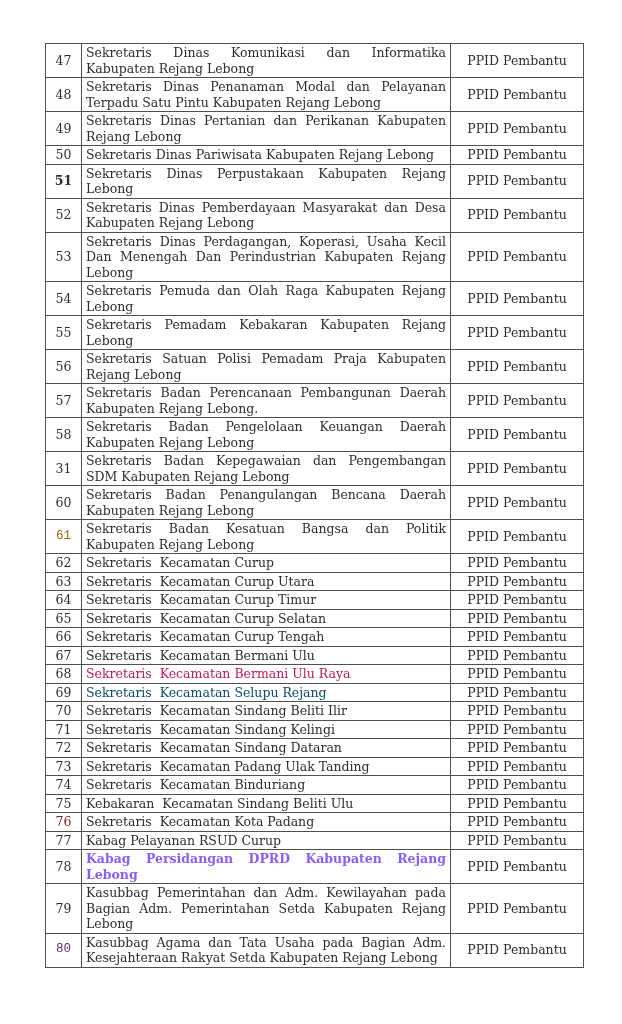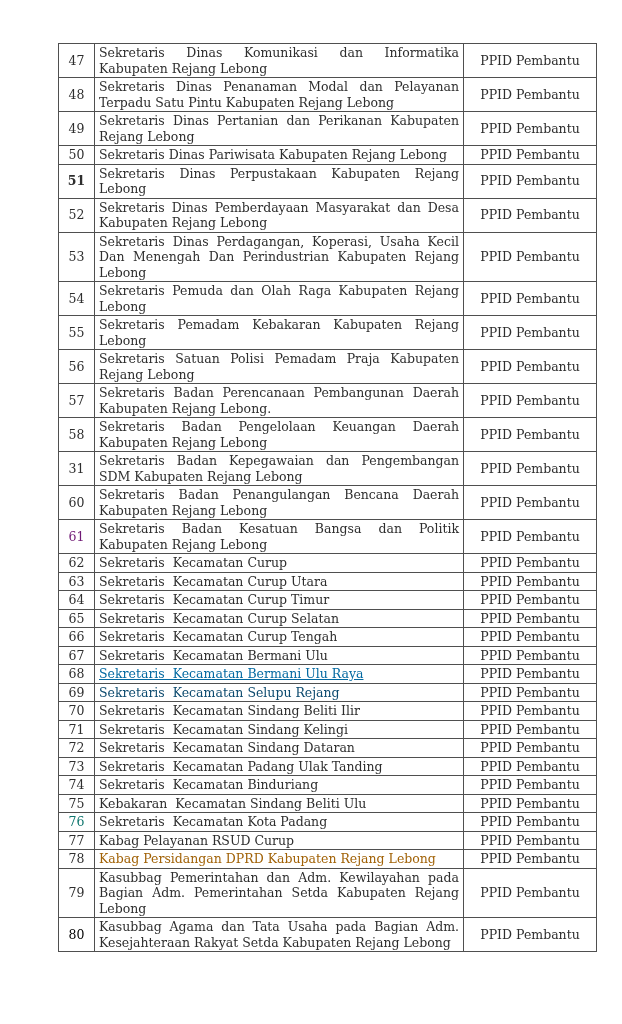--- a/index.html
+++ b/index.html
@@ -11,21 +11,21 @@
     position: relative;
     width: 622px;
     height: 1024px;
     background: #ffffff;
     overflow: hidden;
     font-family: "DejaVu Serif", "Liberation Serif", serif;
     color: #2e2e2e;
   }
   table.assign-table {
     position: absolute;
-    left: 58px;
+    left: 45px;
     top: 43px;
     width: 511px;
     border-collapse: collapse;
     table-layout: fixed;
     border-radius: 23px;
   }
   table.assign-table td {
     border: 1px solid #4f4f4f;
     font-size: 12.5px;
     line-height: 15.5px;
@@ -134,21 +134,21 @@
     <td class="c-desig" style="border-color: rgb(79, 79, 79); color: rgb(46, 46, 46);">PPID Pembantu</td>
   </tr>
 
   <tr>
     <td class="c-no" style="border-color: rgb(79, 79, 79); color: rgb(46, 46, 46);">60</td>
     <td class="c-desc" style="border-color: rgb(79, 79, 79); color: rgb(46, 46, 46);">Sekretaris Badan Penangulangan Bencana Daerah Kabupaten Rejang Lebong</td>
     <td class="c-desig" style="border-color: rgb(79, 79, 79); color: rgb(46, 46, 46);">PPID Pembantu</td>
   </tr>
 
   <tr>
-    <td class="c-no" style="border-color: rgb(79, 79, 79); color: #701a75;">61</td>
+    <td class="c-no" style="border-color: rgb(79, 79, 79); color: #a16207; font-family: Liberation Mono, monospace;">61</td>
     <td class="c-desc" style="border-color: rgb(79, 79, 79); color: rgb(46, 46, 46);">Sekretaris Badan Kesatuan Bangsa dan Politik Kabupaten Rejang Lebong</td>
     <td class="c-desig" style="border-color: rgb(79, 79, 79); color: rgb(46, 46, 46);">PPID Pembantu</td>
   </tr>
 
   <tr>
     <td class="c-no" style="border-color: rgb(79, 79, 79); color: rgb(46, 46, 46);">62</td>
     <td class="c-desc" style="border-color: rgb(79, 79, 79); color: rgb(46, 46, 46);">Sekretaris  Kecamatan Curup</td>
     <td class="c-desig" style="border-color: rgb(79, 79, 79); color: rgb(46, 46, 46);">PPID Pembantu</td>
   </tr>
 
@@ -177,21 +177,21 @@
   </tr>
 
   <tr>
     <td class="c-no" style="border-color: rgb(79, 79, 79); color: rgb(46, 46, 46);">67</td>
     <td class="c-desc" style="border-color: rgb(79, 79, 79); color: rgb(46, 46, 46);">Sekretaris  Kecamatan Bermani Ulu</td>
     <td class="c-desig" style="border-color: rgb(79, 79, 79); color: rgb(46, 46, 46);">PPID Pembantu</td>
   </tr>
 
   <tr>
     <td class="c-no" style="border-color: rgb(79, 79, 79); color: rgb(46, 46, 46);">68</td>
-    <td class="c-desc" style="border-color: rgb(79, 79, 79); color: #0369a1; text-decoration: underline;">Sekretaris  Kecamatan Bermani Ulu Raya</td>
+    <td class="c-desc" style="border-color: rgb(79, 79, 79); color: #be185d;">Sekretaris  Kecamatan Bermani Ulu Raya</td>
     <td class="c-desig" style="border-color: rgb(79, 79, 79); color: rgb(46, 46, 46);">PPID Pembantu</td>
   </tr>
 
   <tr>
     <td class="c-no" style="border-color: rgb(79, 79, 79); color: rgb(46, 46, 46);">69</td>
     <td class="c-desc" style="border-color: rgb(79, 79, 79); color: #0c4a6e;">Sekretaris  Kecamatan Selupu Rejang</td>
     <td class="c-desig" style="border-color: rgb(79, 79, 79); color: rgb(46, 46, 46);">PPID Pembantu</td>
   </tr>
 
   <tr>
@@ -224,43 +224,43 @@
     <td class="c-desig" style="border-color: rgb(79, 79, 79); color: rgb(46, 46, 46);">PPID Pembantu</td>
   </tr>
 
   <tr>
     <td class="c-no" style="border-color: rgb(79, 79, 79); color: rgb(46, 46, 46);">75</td>
     <td class="c-desc" style="border-color: rgb(79, 79, 79); color: rgb(46, 46, 46);">Kebakaran  Kecamatan Sindang Beliti Ulu</td>
     <td class="c-desig" style="border-color: rgb(79, 79, 79); color: rgb(46, 46, 46);">PPID Pembantu</td>
   </tr>
 
   <tr>
-    <td class="c-no" style="border-color: rgb(79, 79, 79); color: #0f766e;">76</td>
+    <td class="c-no" style="border-color: rgb(79, 79, 79); color: #7f1d1d;">76</td>
     <td class="c-desc" style="border-color: rgb(79, 79, 79); color: rgb(46, 46, 46);">Sekretaris  Kecamatan Kota Padang</td>
     <td class="c-desig" style="border-color: rgb(79, 79, 79); color: rgb(46, 46, 46);">PPID Pembantu</td>
   </tr>
 
   <tr>
     <td class="c-no" style="border-color: rgb(79, 79, 79); color: rgb(46, 46, 46);">77</td>
     <td class="c-desc" style="border-color: rgb(79, 79, 79); color: rgb(46, 46, 46);">Kabag Pelayanan RSUD Curup</td>
     <td class="c-desig" style="border-color: rgb(79, 79, 79); color: rgb(46, 46, 46);">PPID Pembantu</td>
   </tr>
 
   <tr>
     <td class="c-no" style="border-color: rgb(79, 79, 79); color: rgb(46, 46, 46);">78</td>
-    <td class="c-desc" style="border-color: rgb(79, 79, 79); color: #a16207;">Kabag Persidangan DPRD Kabupaten Rejang Lebong</td>
+    <td class="c-desc" style="border-color: rgb(79, 79, 79); color: #8b5cf6; font-weight: bold;">Kabag Persidangan DPRD Kabupaten Rejang Lebong</td>
     <td class="c-desig" style="border-color: rgb(79, 79, 79); color: rgb(46, 46, 46);">PPID Pembantu</td>
   </tr>
 
   <tr>
     <td class="c-no" style="border-color: rgb(79, 79, 79); color: rgb(46, 46, 46);">79</td>
     <td class="c-desc" style="border-color: rgb(79, 79, 79); color: rgb(46, 46, 46);">Kasubbag Pemerintahan dan Adm. Kewilayahan pada Bagian Adm. Pemerintahan Setda Kabupaten Rejang Lebong</td>
     <td class="c-desig" style="border-color: rgb(79, 79, 79); color: rgb(46, 46, 46);">PPID Pembantu</td>
   </tr>
 
   <tr>
-    <td class="c-no" style="border-color: rgb(79, 79, 79); color: #000000;">80</td>
+    <td class="c-no" style="border-color: rgb(79, 79, 79); color: #701a75; font-family: Liberation Mono, monospace;">80</td>
     <td class="c-desc" style="border-color: rgb(79, 79, 79); color: rgb(46, 46, 46);">Kasubbag Agama dan Tata Usaha pada Bagian Adm. Kesejahteraan Rakyat Setda Kabupaten Rejang Lebong</td>
     <td class="c-desig" style="border-color: rgb(79, 79, 79); color: rgb(46, 46, 46);">PPID Pembantu</td>
   </tr>
 </tbody>
   </table>
 </div>
 
 </body></html>

